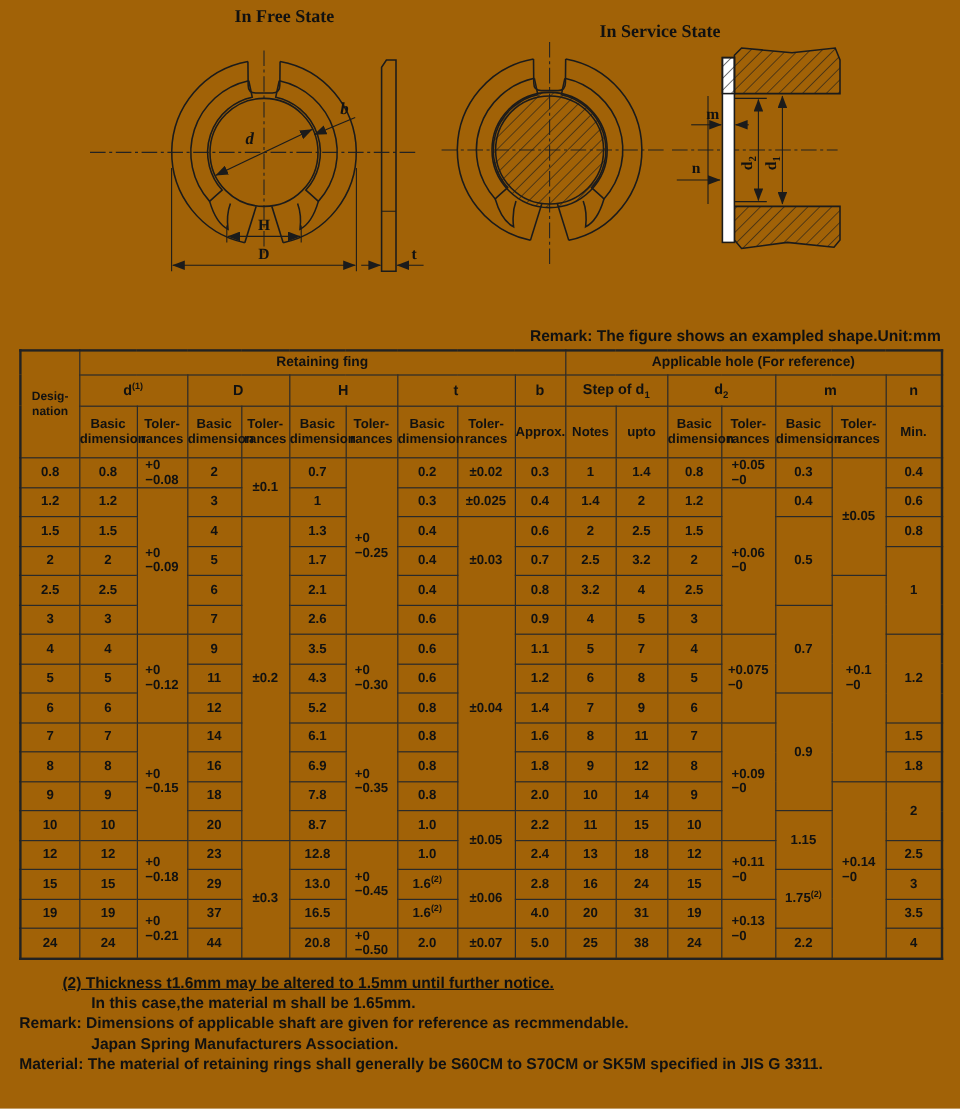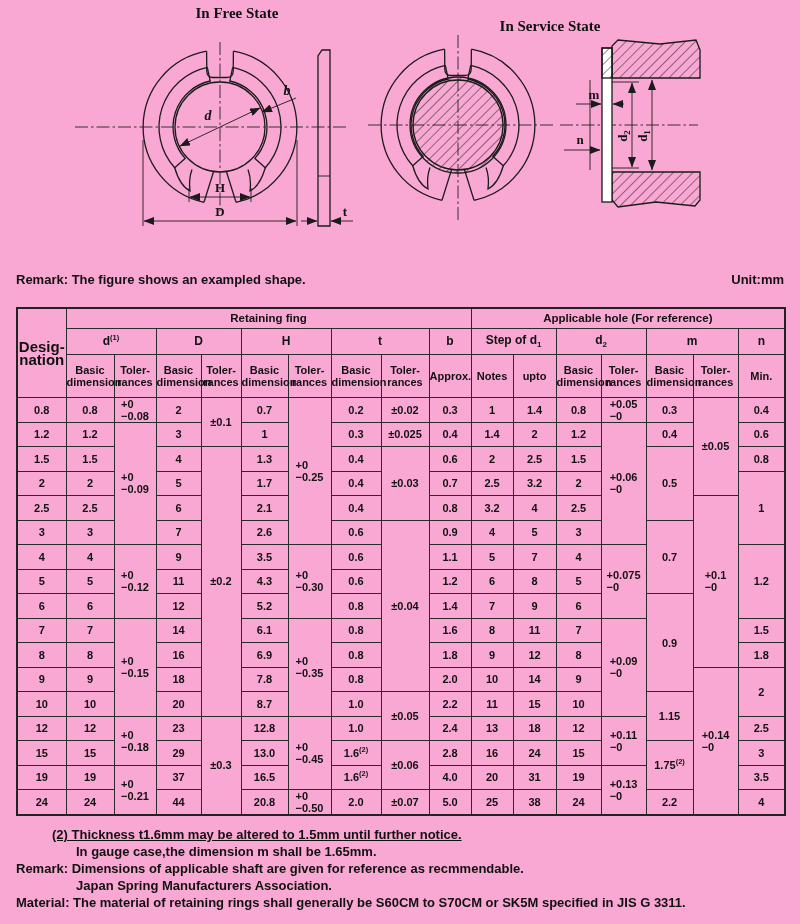--- a/index.html
+++ b/index.html
@@ -1,46 +1,46 @@
 <!DOCTYPE html>
 <html><head>
 <meta charset="utf-8">
 <style>
   html,body{margin:0;padding:0;background:#fff;}
   body{width:800px;height:924px;position:relative;font-family:"Liberation Sans",sans-serif;color:#111;}
-  .page{position:absolute;inset:0;background:#f9a8d4;}
+  .page{position:absolute;inset:0;background:#a16207;}
 
   
   .drawings{position:relative;height:266px;}
   .fig{position:absolute;top:0;}
   .fig-left{left:50px;}
   .fig-right{left:360px;}
   svg text{fill:#111;}
   .fig-title{font:bold 15px "Liberation Serif",serif;}
   .dim{font:bold italic 14px "Liberation Serif",serif;}
   .dimu{font:bold 13px "Liberation Serif",serif;}
   .ln{stroke:#1b1b1b;stroke-width:1.3;fill:none;}
   .thin{stroke:#1b1b1b;stroke-width:0.9;fill:none;}
   .cl{stroke:#222;stroke-width:0.9;fill:none;stroke-dasharray:13 3 2.5 3;}
   .sub{font-size:9px;}
 
   
-  .remark-row{display:flex;justify-content:space-between;width:768px;margin:6px 16px 20px 16px;
+  .remark-row{display:flex;justify-content:flex-end;width:768px;margin:6px 16px 4px 16px;
     font-size:13px;font-weight:bold;}
 
   
   table.spec{border-collapse:collapse;table-layout:fixed;width:768px;margin-left:16px;
     border:2px solid #222;}
   table.spec th,table.spec td{border:1px solid #2a2a2a;text-align:center;vertical-align:middle;
     padding:0;white-space:pre-line;}
   table.spec th{font-weight:bold;margin-left:28px;}
   .h1{height:20px;font-size:11.5px;}
   .h2{height:26px;font-size:12px;}
   .h3 th{height:42px;font-size:11px;line-height:12px;font-weight:bold;}
-  thead .desig{font-size:15px;line-height:13px;}
+  thead .desig{font-size:10px;line-height:13px;}
   tbody td{height:23.5px;font-size:11px;font-weight:bold;line-height:12px;}
   tbody td span.cv{display:inline-block;text-align:left;}
   sup{font-size:7.5px;vertical-align:super;line-height:0;}
 
   
   .notes{margin:10px 0 0 16px;font-size:13px;font-weight:bold;}
   .notes div{line-height:17px;}
   .ind1{padding-left:36px;text-decoration:underline;}
   .ind2{padding-left:60px;}
 </style>
@@ -481,19 +481,19 @@
           <td><span class="cv">38</span></td>
           <td><span class="cv">24</span></td>
           <td><span class="cv">2.2</span></td>
           <td><span class="cv">4</span></td>
         </tr>
       </tbody>
   </table>
 
   <div class="notes">
     <div class="ind1">(2) Thickness t1.6mm may be altered to 1.5mm until further notice.</div>
-    <div class="ind2">In gauge case,the dimension m shall be 1.65mm.</div>
+    <div class="ind2">In this case,the material m shall be 1.65mm.</div>
     <div>Remark: Dimensions of applicable shaft are given for reference as recmmendable.</div>
     <div class="ind2">Japan Spring Manufacturers Association.</div>
     <div>Material: The material of retaining rings shall generally be S60CM to S70CM or SK5M specified in JIS G 3311.</div>
   </div>
 
 </div>
 
 </body></html>

